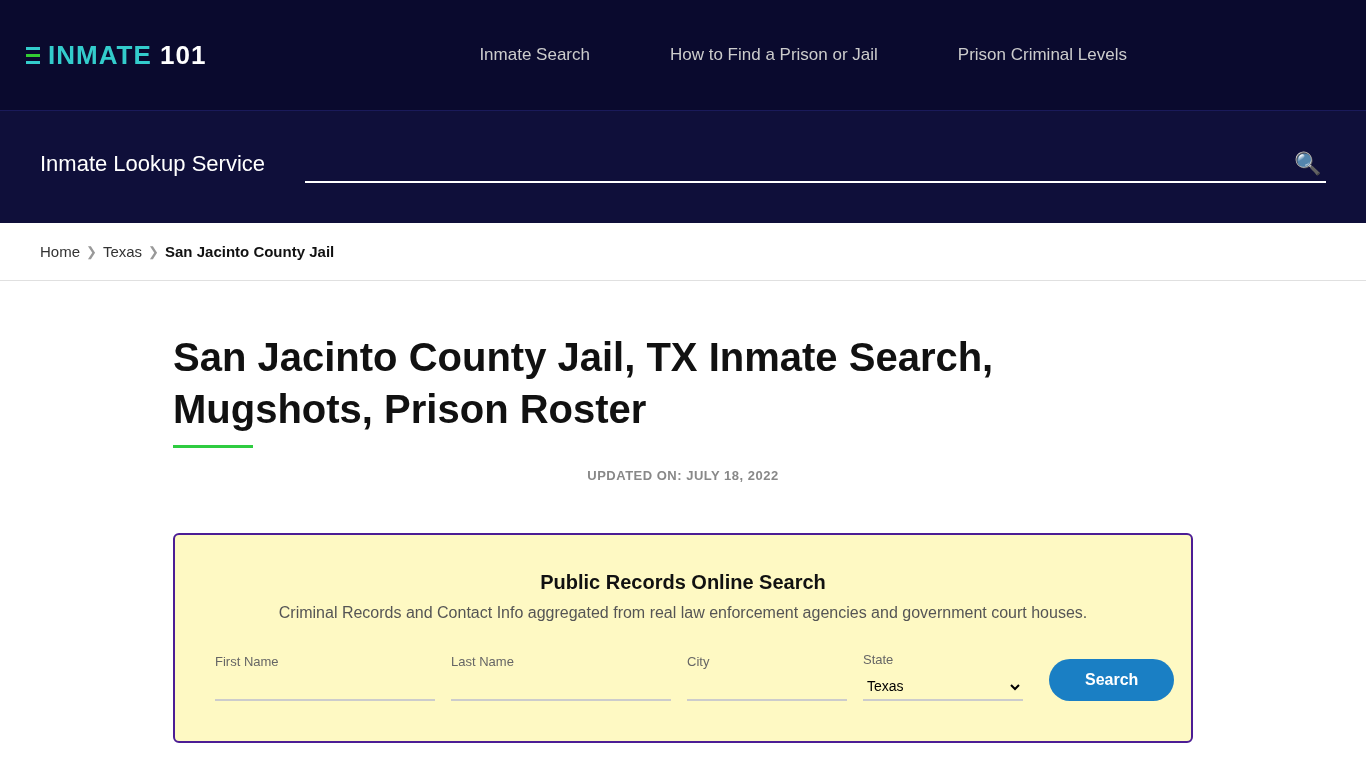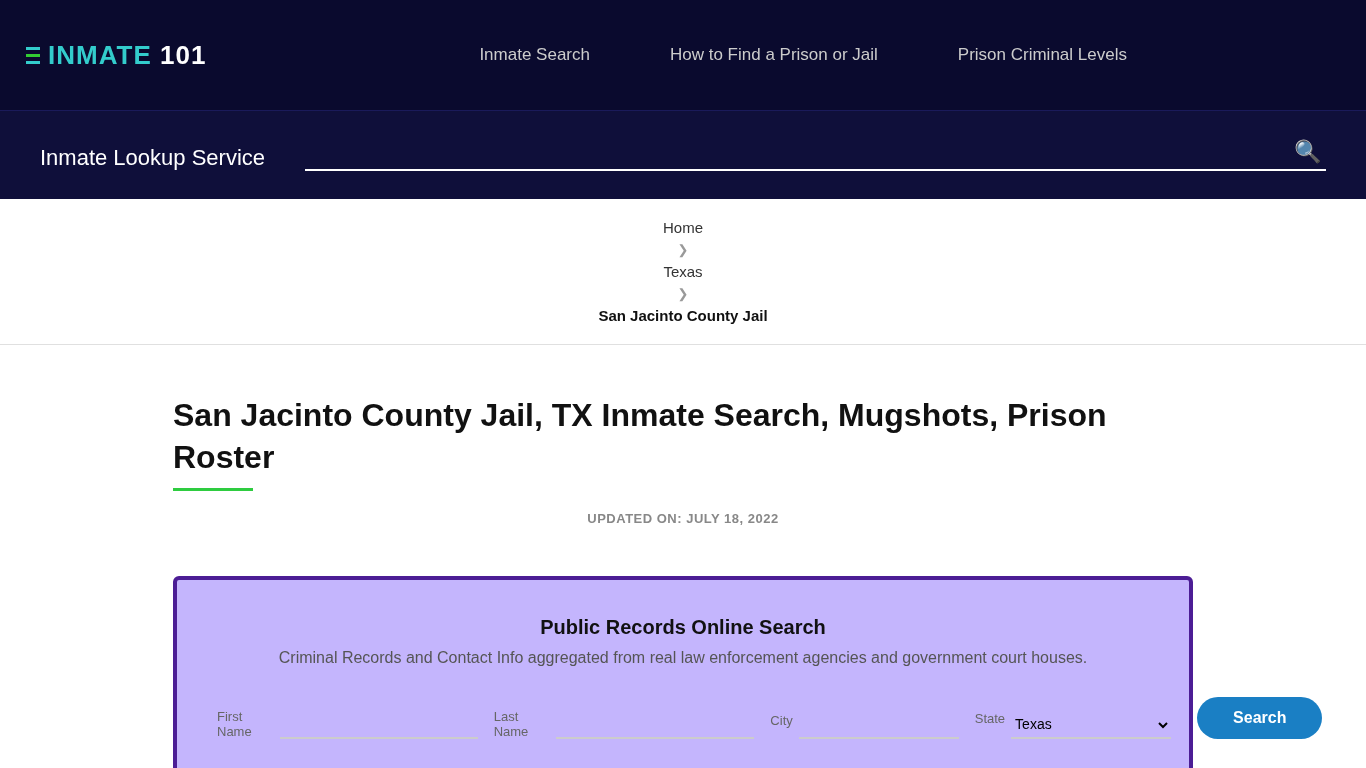--- a/index.html
+++ b/index.html
@@ -51,23 +51,23 @@
       color: #ccc;
       text-decoration: none;
       font-size: 17px;
       font-family: Arial, sans-serif;
       white-space: nowrap;
     }
 
     
     .search-section {
       background: #0f0f3a;
-      padding: 28px 40px;
-      display: flex;
-      align-items: flex-end;
+      padding: 40px 40px;
+      display: flex;
+      align-items: flex-start;
       gap: 40px;
       border-top: 1px solid #1a1a5a;
     }
     .search-label {
       color: #fff;
       font-size: 22px;
       font-family: Arial, sans-serif;
       font-weight: 400;
       white-space: nowrap;
     }
@@ -102,21 +102,20 @@
       padding: 20px 40px;
       border-bottom: 1px solid #e0e0e0;
       background: #fff;
     }
     .breadcrumb {
       display: flex;
       align-items: center;
       gap: 6px;
       font-family: Arial, sans-serif;
       font-size: 15px;
-      flex-direction: column;
     }
     .breadcrumb a {
       color: #333;
       text-decoration: none;
     }
     .breadcrumb-sep {
       color: #999;
       font-size: 13px;
     }
     .breadcrumb-current {
@@ -124,21 +123,21 @@
       font-weight: 600;
     }
 
     
     .main-content {
       max-width: 1100px;
       margin: 0 auto;
       padding: 50px 40px 60px;
     }
     .page-title {
-      font-size: 32px;
+      font-size: 40px;
       font-weight: 700;
       color: #111;
       font-family: Arial, sans-serif;
       line-height: 1.3;
       margin-bottom: 10px;
     }
     .title-underline {
       width: 80px;
       height: 3px;
       background: #2ecc40;
@@ -149,22 +148,22 @@
       color: #888;
       font-family: Arial, sans-serif;
       letter-spacing: 0.5px;
       margin-bottom: 50px;
       text-align: center;
       font-weight: bold;
     }
 
     
     .search-card {
-      background: #c4b5fd;
-      border: 4px solid #4c1d95;
+      background: #fef9c3;
+      border: 2px solid #4c1d95;
       border-radius: 6px;
       padding: 36px 40px 40px;
     }
     .card-title {
       font-size: 20px;
       font-weight: 700;
       color: #111;
       font-family: Arial, sans-serif;
       text-align: center;
       margin-bottom: 10px;
@@ -176,20 +175,21 @@
       text-align: center;
       margin-bottom: 30px;
     }
     .form-row {
       display: flex;
       align-items: flex-end;
       gap: 16px;
     }
     .form-group {
       display: flex;
+      flex-direction: column;
       gap: 6px;
     }
     .form-group label {
       font-size: 13px;
       color: #666;
       font-family: Arial, sans-serif;
     }
     .form-group input {
       border: none;
       border-bottom: 2px solid #ccc;

